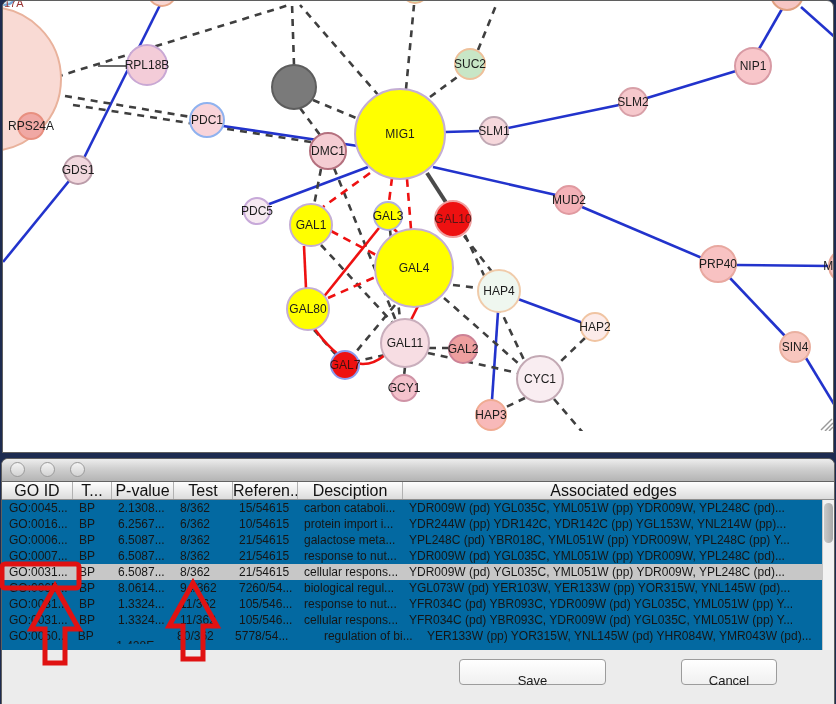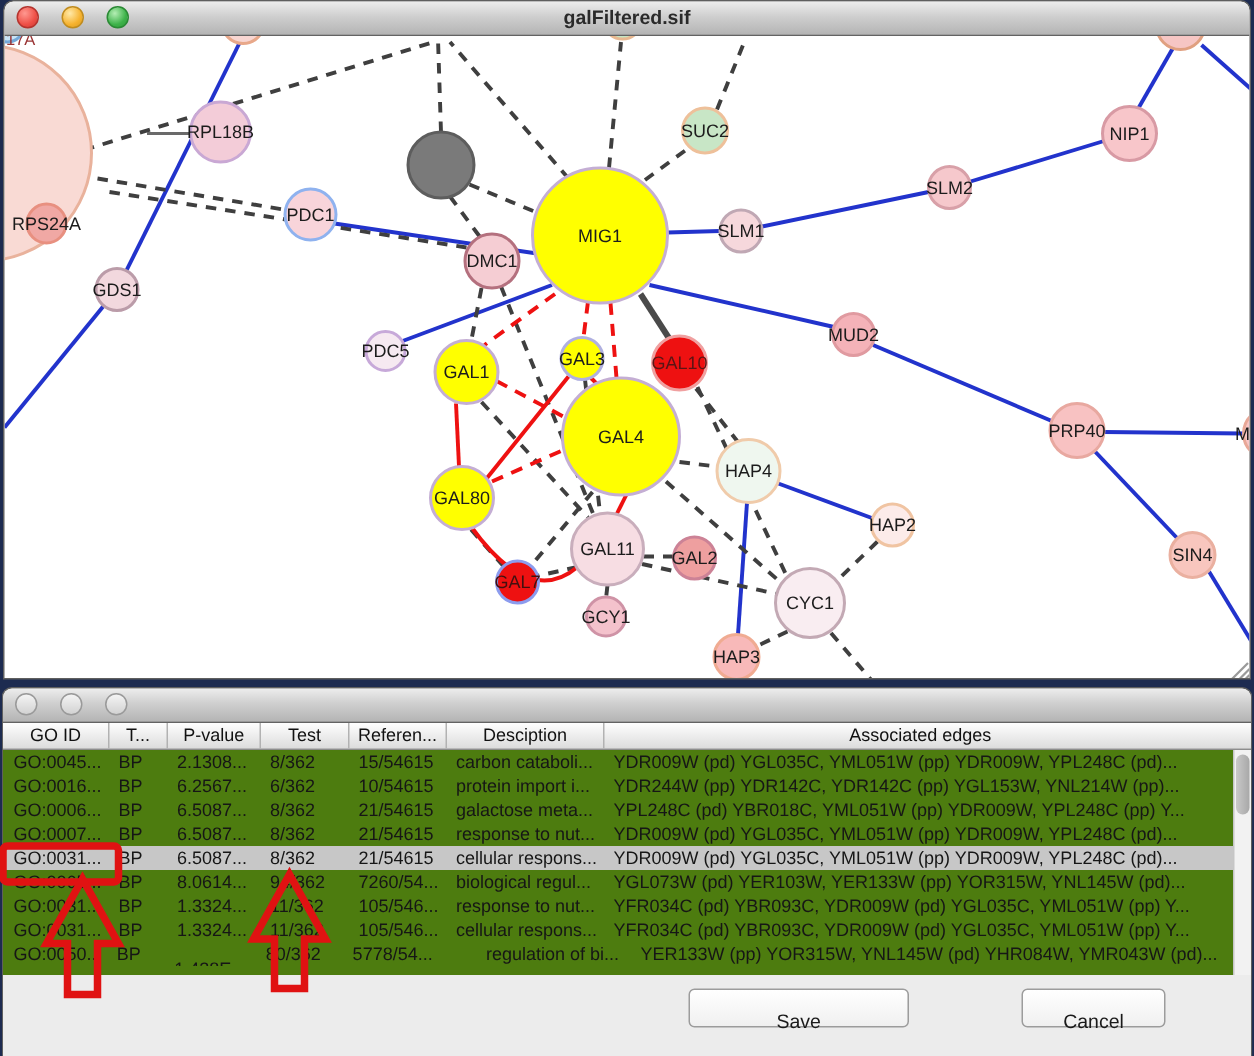--- a/index.html
+++ b/index.html
@@ -22,24 +22,24 @@
   .light{width:15px;height:15px;border-radius:50%;box-sizing:border-box;}
   .light.red{background:radial-gradient(circle at 35% 30%,#ff9890,#ee4f46 60%,#c93a34);border:1px solid #b5342e;}
   .light.yellow{background:radial-gradient(circle at 35% 30%,#ffe9a8,#f6b22e 60%,#d79b23);border:1px solid #c08c1e;}
   .light.green{background:radial-gradient(circle at 35% 30%,#b4eeb4,#3db249 60%,#2f9a3a);border:1px solid #2a8a34;}
   .light.inactive{background:linear-gradient(#f4f4f4,#d2d2d2);border:1px solid #9a9a9a;}
   #net-svg{display:block;}
   
   #tbl-header{display:flex;height:18px;box-sizing:border-box;
     background:linear-gradient(#fefefe,#dcdcdc);
     border-bottom:1px solid #8d8d8d;}
-  .hdr-cell{box-sizing:border-box;font-size:12px;line-height:17px;color:#111;
+  .hdr-cell{box-sizing:border-box;font-size:16px;line-height:17px;color:#111;
     text-align:center;overflow:hidden;white-space:nowrap;}
   .hdr-cell + .hdr-cell{border-left:1px solid #b2b2b2;}
-  #tbl-body{position:relative;background:#4d7c0f;height:150px;}
+  #tbl-body{position:relative;background:#0369a1;height:150px;}
   .trow{display:flex;height:16px;}
   .trow.selected{background:#c7c7c7;}
   .tcell{box-sizing:border-box;font-size:12px;line-height:16px;color:#161616;
     padding-left:7px;overflow:hidden;white-space:nowrap;}
   #tbl-scrollbar{position:absolute;right:0;top:0;width:12px;height:150px;
     background:#f2f2f2;border-left:1px solid #c6c6c6;box-sizing:border-box;}
   #tbl-thumb{position:absolute;left:1px;top:3px;width:9px;height:40px;
     background:linear-gradient(90deg,#c9c9c9,#a8a8a8);border-radius:5px;}
   .dlg-btn{position:absolute;height:20px;box-sizing:border-box;
     background:linear-gradient(#ffffff,#f0f0f0);
@@ -47,28 +47,20 @@
     font-size:13px;color:#1a1a1a;text-align:center;line-height:18px;
     font-family:"Liberation Sans","DejaVu Sans",sans-serif;padding:12px;}
   #save-btn{left:457px;top:200px;width:147px;}
   #cancel-btn{left:679px;top:200px;width:96px;}
   #annot-svg{position:absolute;left:0;top:0;z-index:60;pointer-events:none;}
 </style>
 </head>
 <body>
 
 <div class="window" id="net-window">
-  <div class="titlebar">
-    <div class="lights">
-      <span class="light red"></span>
-      <span class="light yellow"></span>
-      <span class="light green"></span>
-    </div>
-    <span class="title">galFiltered.sif</span>
-  </div>
   <svg id="net-svg" width="830" height="430" viewBox="2 22 830 430">
       <line x1="160" y1="24" x2="77" y2="191" stroke="#2233cc" stroke-width="2.6" fill="none"></line>
       <line x1="77" y1="191" x2="2" y2="283" stroke="#2233cc" stroke-width="2.6" fill="none"></line>
       <line x1="222" y1="147" x2="357" y2="167" stroke="#2233cc" stroke-width="2.6" fill="none"></line>
       <line x1="367" y1="188" x2="263" y2="227" stroke="#2233cc" stroke-width="2.6" fill="none"></line>
       <line x1="444" y1="153" x2="479" y2="152" stroke="#2233cc" stroke-width="2.6" fill="none"></line>
       <line x1="507" y1="149" x2="618" y2="126" stroke="#2233cc" stroke-width="2.6" fill="none"></line>
       <line x1="646" y1="119" x2="735" y2="92" stroke="#2233cc" stroke-width="2.6" fill="none"></line>
       <line x1="758" y1="70" x2="781" y2="30" stroke="#2233cc" stroke-width="2.6" fill="none"></line>
       <line x1="800" y1="28" x2="836" y2="60" stroke="#2233cc" stroke-width="2.6" fill="none"></line>

